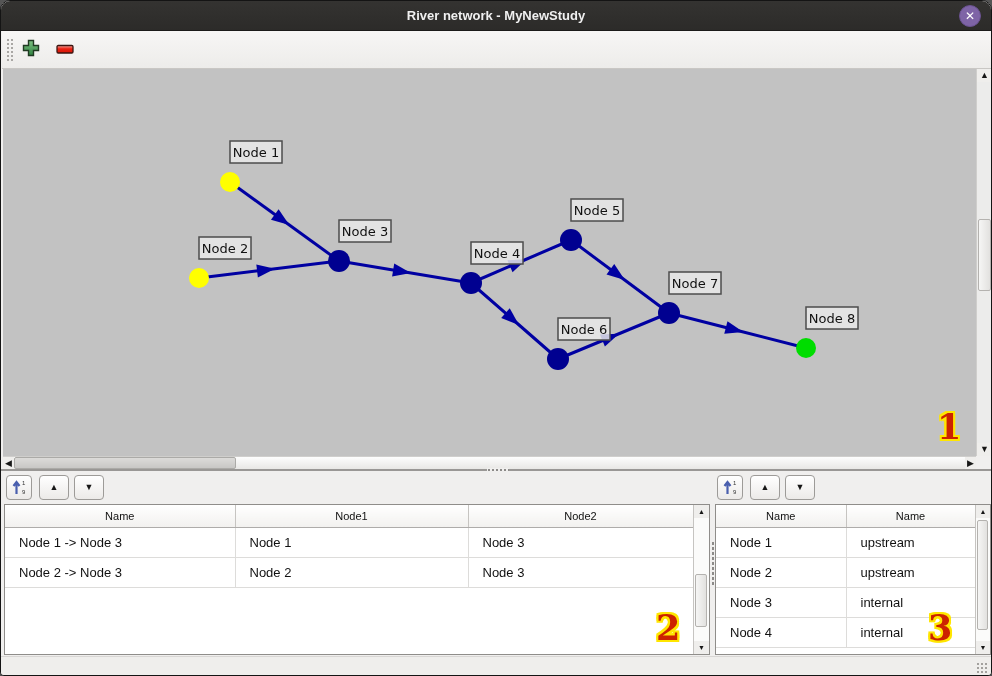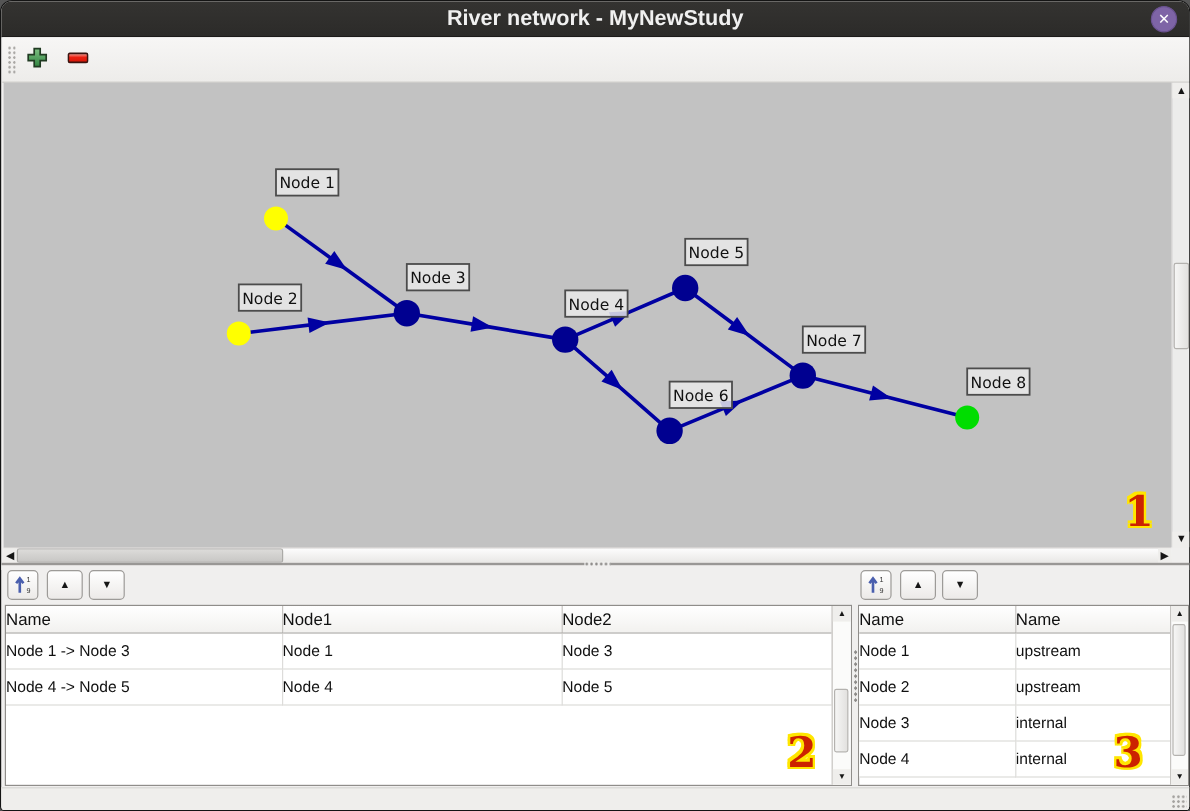--- a/index.html
+++ b/index.html
@@ -10,21 +10,21 @@
     background:#f0efee; border:1px solid #141414;
     border-radius:10px 10px 4px 4px;
   }
   
   .titlebar {
     position:absolute; left:0; top:0; width:100%; height:30px;
     background:linear-gradient(#343331,#2c2b29);
     display:flex; align-items:center; justify-content:center;
     border-bottom:1px solid #1c1b1a;
   }
-  .title-text { color:#f0f0f0; font-size:18px; font-weight:bold; }
+  .title-text { color:#f0f0f0; font-size:13px; font-weight:bold; }
   .close-btn {
     position:absolute; right:10px; top:4px; width:22px; height:22px;
     border-radius:50%; background:#7e64a6; border:1px solid #6a5290;
     color:#fff; font-size:12px; line-height:20px; text-align:center; cursor:default;
   }
   
   .toolbar {
     position:absolute; left:1px; top:30px; width:990px; height:38px;
     background:linear-gradient(#f7f6f5,#edecea);
     border-bottom:1px solid #c9c7c4;
@@ -79,25 +79,25 @@
   .mini-btn {
     position:absolute; top:474px; height:25px; border:1px solid #9d9b98; border-radius:4px;
     background:linear-gradient(#ffffff,#eceae8);
     display:flex; align-items:center; justify-content:center;
     font-size:9px; color:#111;
   }
   
   .twrap { position:absolute; top:503px; background:#fff; border:1px solid #8f8d8a; }
   .twrap table { border-collapse:collapse; table-layout:fixed; background:#fff; }
   .twrap th {
-    height:22px; font-size:14px; font-weight:normal; text-align:left;
+    height:22px; font-size:11px; font-weight:normal; text-align:center;
     background:linear-gradient(#ffffff,#f2f1ef); border-right:1px solid #c6c4c1; border-bottom:1px solid #aeacaa; color:#111;
   }
   .twrap td {
-    height:30px; font-size:13px; color:#111; padding-left:0;
+    height:30px; font-size:13px; color:#111; padding-left:14px;
     border-right:1px solid #dddcda; border-bottom:1px solid #dddcda;
     white-space:nowrap; overflow:hidden;
   }
   .tsb { position:absolute; top:0; right:0; width:16px; height:100%; background:#fbfbfa; border-left:1px solid #c6c4c1; }
   
   .statusbar {
     position:absolute; left:0; top:655px; width:992px; height:21px;
     background:#efeeec; border-top:1px solid #d8d6d4;
   }
   .grip {
@@ -273,23 +273,23 @@
             <th>Node2</th>
           </tr>
         </thead>
       <tbody id="reaches-body">
           <tr>
             <td>Node 1 -&gt; Node 3</td>
             <td>Node 1</td>
             <td>Node 3</td>
           </tr>
           <tr>
-            <td>Node 4 -&gt; Node 5</td>
-            <td>Node 4</td>
-            <td>Node 5</td>
+            <td>Node 2 -&gt; Node 3</td>
+            <td>Node 2</td>
+            <td>Node 3</td>
           </tr>
         </tbody>
     </table>
     <div class="tsb">
       <div class="sb-btn v" style="top:0; width:15px;">
           <span class="tri" style="font-size:7px;">▲</span>
         </div>
       <div class="sb-thumb-v" style="top:69px; height:53px; width:12px;"></div>
       <div class="sb-btn v" style="bottom:0; width:15px;">
           <span class="tri" style="font-size:7px;">▼</span>

